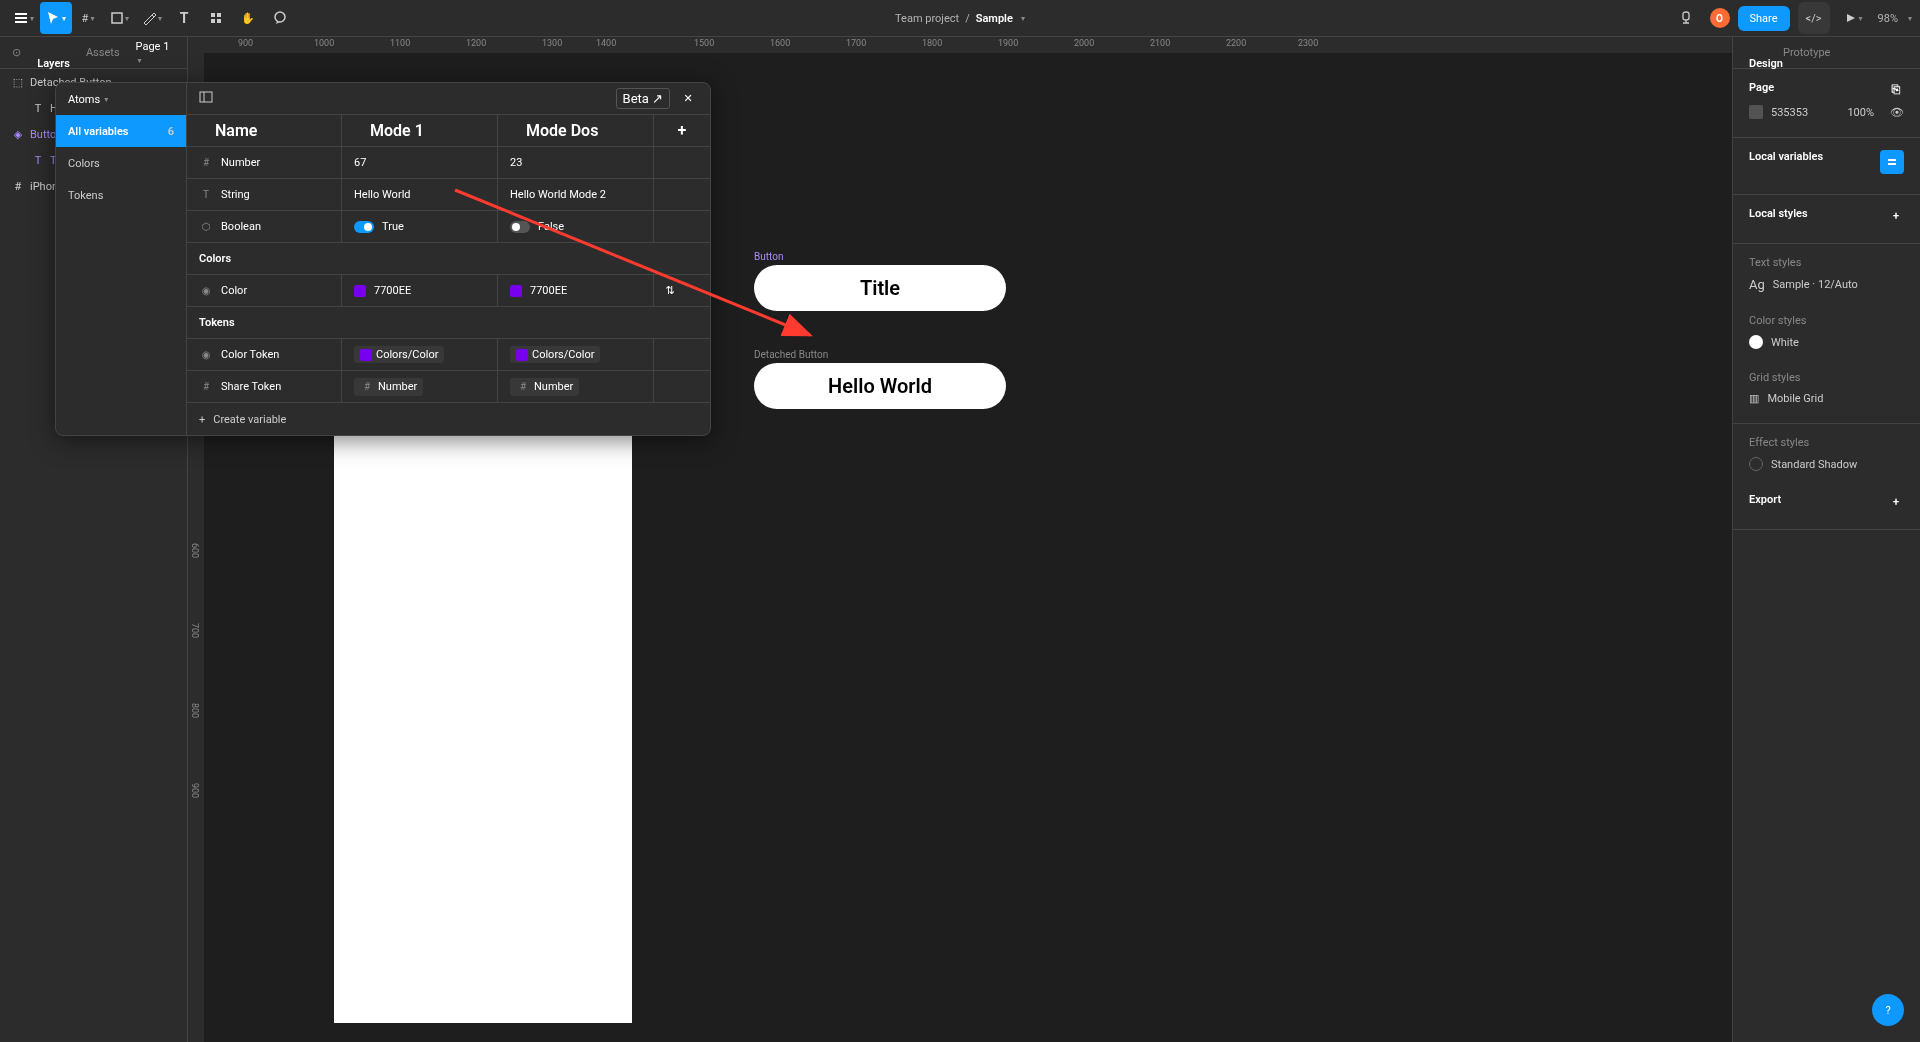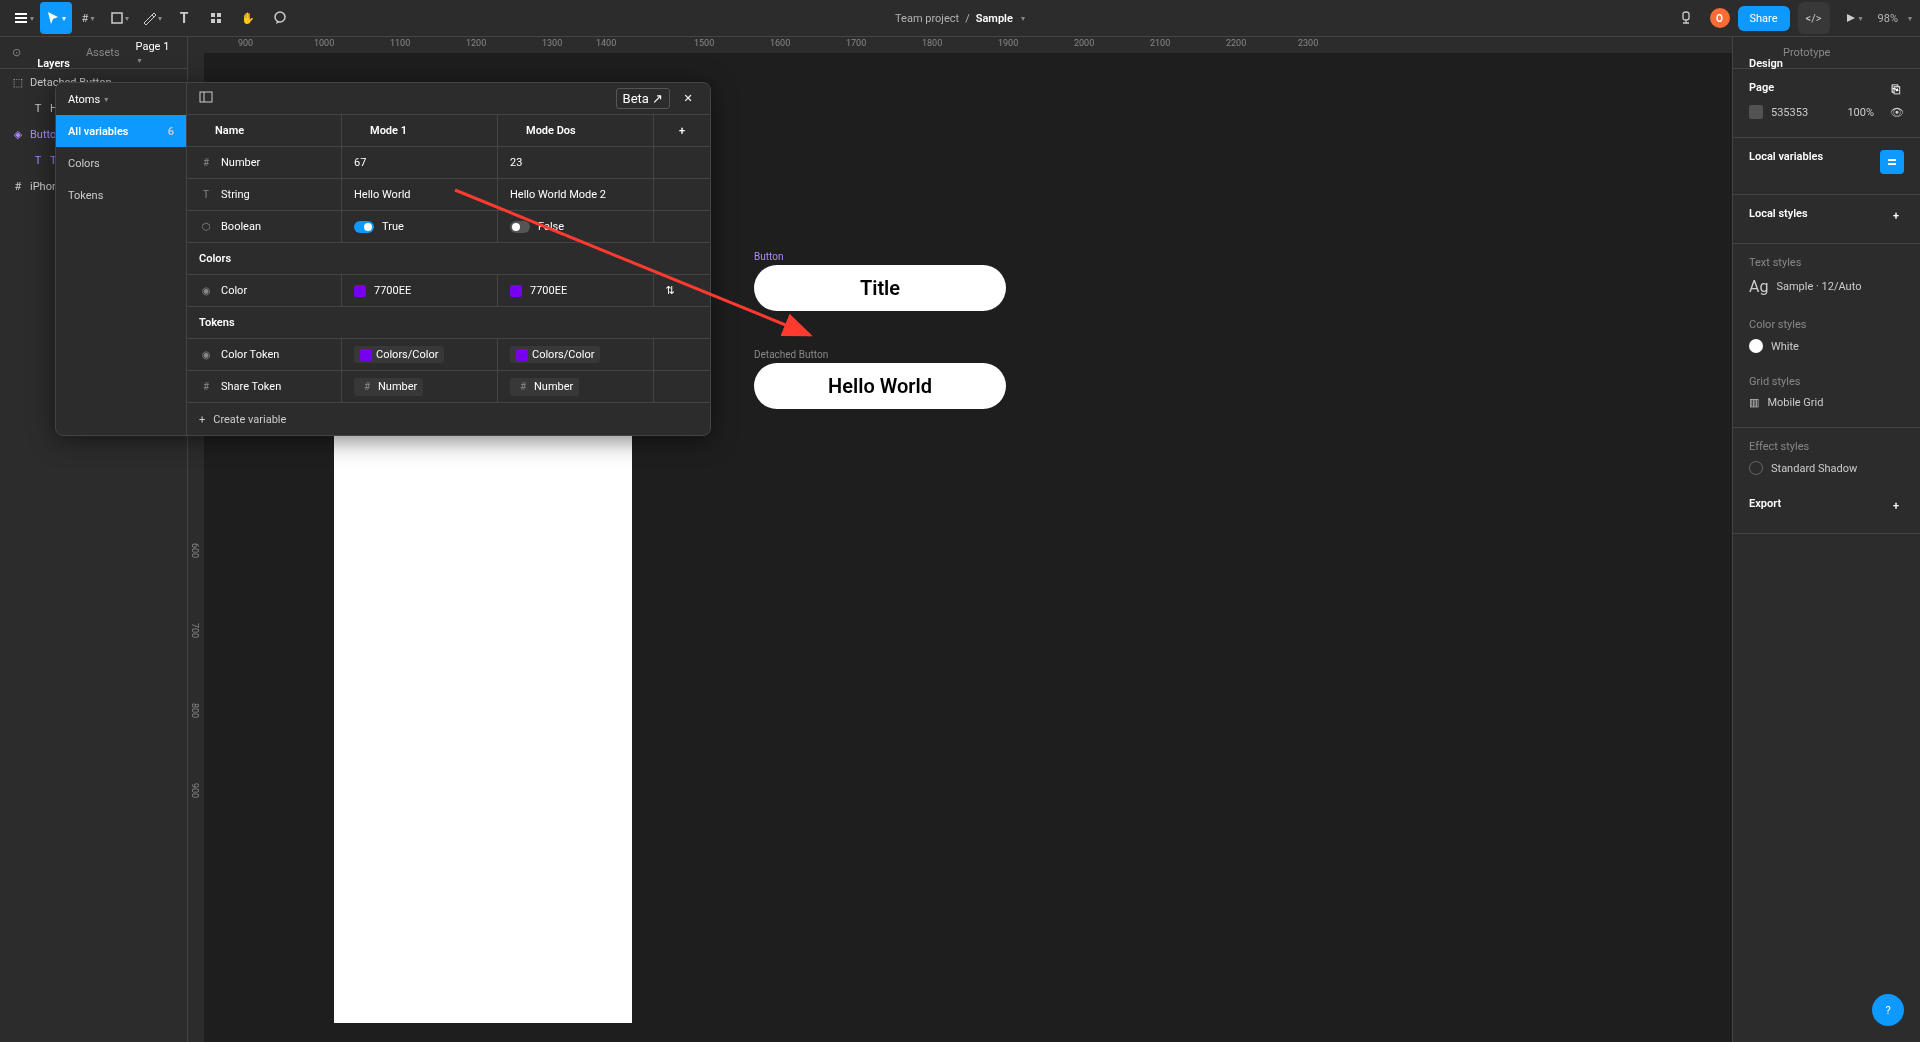--- a/index.html
+++ b/index.html
@@ -38,21 +38,21 @@
 .var-sidebar { width:155px; border-right:1px solid #444; }
 .var-side-head { height:32px; display:flex; align-items:center; padding:0 12px; font-size:11px; }
 .var-side-item { height:32px; display:flex; align-items:center; padding:0 12px; font-size:11px; color:#ccc; }
 .var-side-item.active { background:#0d99ff; font-weight:600; color:#fff; }
 .var-side-count { margin-left:auto; color:#ccc; }
 .var-main { flex:1; display:flex; flex-direction:column; }
 .var-head { height:32px; display:flex; align-items:center; padding:0 12px; gap:8px; border-bottom:1px solid #444; }
 .beta-badge { font-size:13px; padding:2px 6px; border:1px solid #555; border-radius:3px; margin-left:auto; }
 .close-x { width:20px; height:20px; display:flex; align-items:center; justify-content:center; cursor:pointer; }
 .var-cols { height:32px; display:flex; border-bottom:1px solid #444; }
-.var-col { display:flex; align-items:center; padding:0 28px; font-size:11px; font-weight:600; border-right:1px solid #444; }
+.var-col { display:flex; align-items:center; padding:0 28px; font-size:16px; font-weight:600; border-right:1px solid #444; }
 .var-col.name { width:155px; }
 .var-col.mode { width:156px; }
 .var-col.add { width:32px; border-right:none; justify-content:center; }
 .var-row { height:32px; display:flex; border-bottom:1px solid #444; }
 .var-cell { display:flex; align-items:center; padding:0 12px; gap:8px; border-right:1px solid #444; font-size:11px; }
 .var-cell.name { width:155px; }
 .var-cell.val { width:156px; }
 .var-cell.extra { width:32px; border-right:none; justify-content:center; }
 .var-section { height:32px; display:flex; align-items:center; padding:0 12px; font-size:11px; font-weight:600; border-bottom:1px solid #444; }
 .type-icon { width:14px; height:14px; display:flex; align-items:center; justify-content:center; color:#888; font-size:10px; }
@@ -258,21 +258,21 @@
       <div class="rp-section-head">
           <span>Local styles</span>
           <span class="rp-add">+</span>
         </div>
     </div>
     <div class="rp-section" style="border-bottom:none;padding-bottom:4px">
       <div class="rp-section-head" style="color:#888;font-weight:400">
           <span>Text styles</span>
         </div>
       <div class="rp-row">
-          <span style="font-size:16px">Ag</span>
+          <span style="font-size:13px">Ag</span>
           <span>Sample · 12/Auto</span>
         </div>
     </div>
     <div class="rp-section" style="border-bottom:none;padding-bottom:4px">
       <div class="rp-section-head" style="color:#888;font-weight:400">
           <span>Color styles</span>
         </div>
       <div class="rp-row">
           <span class="rp-swatch" style="background:#fff;border-radius:50%"></span>
           <span>White</span>

